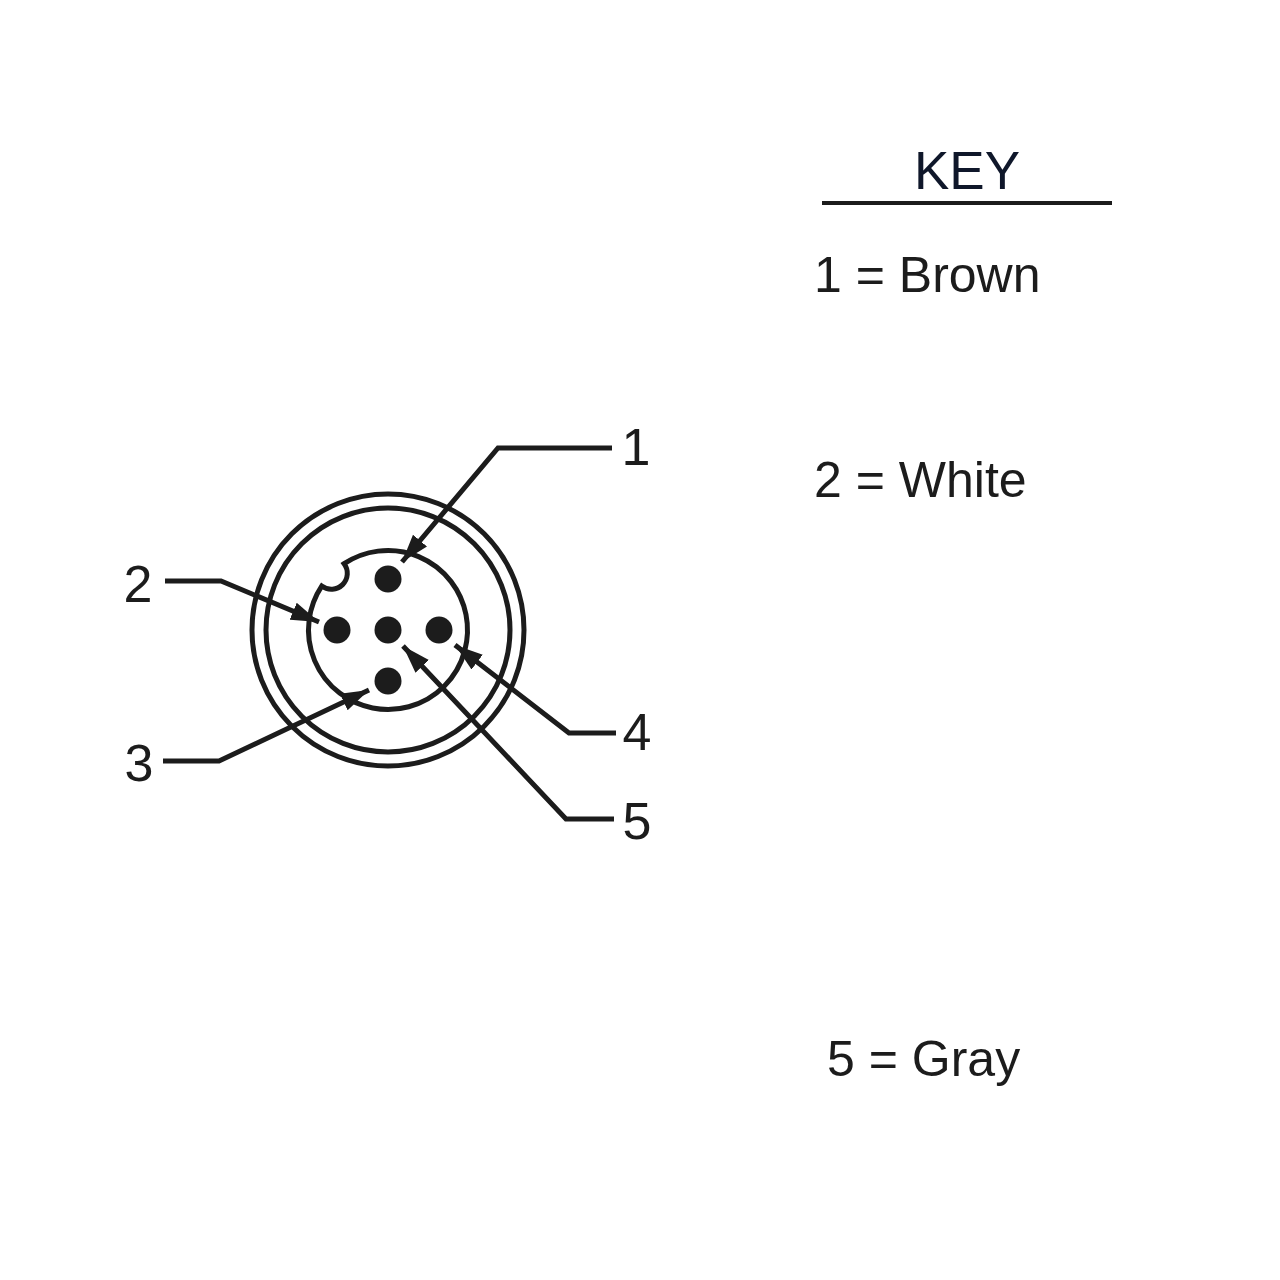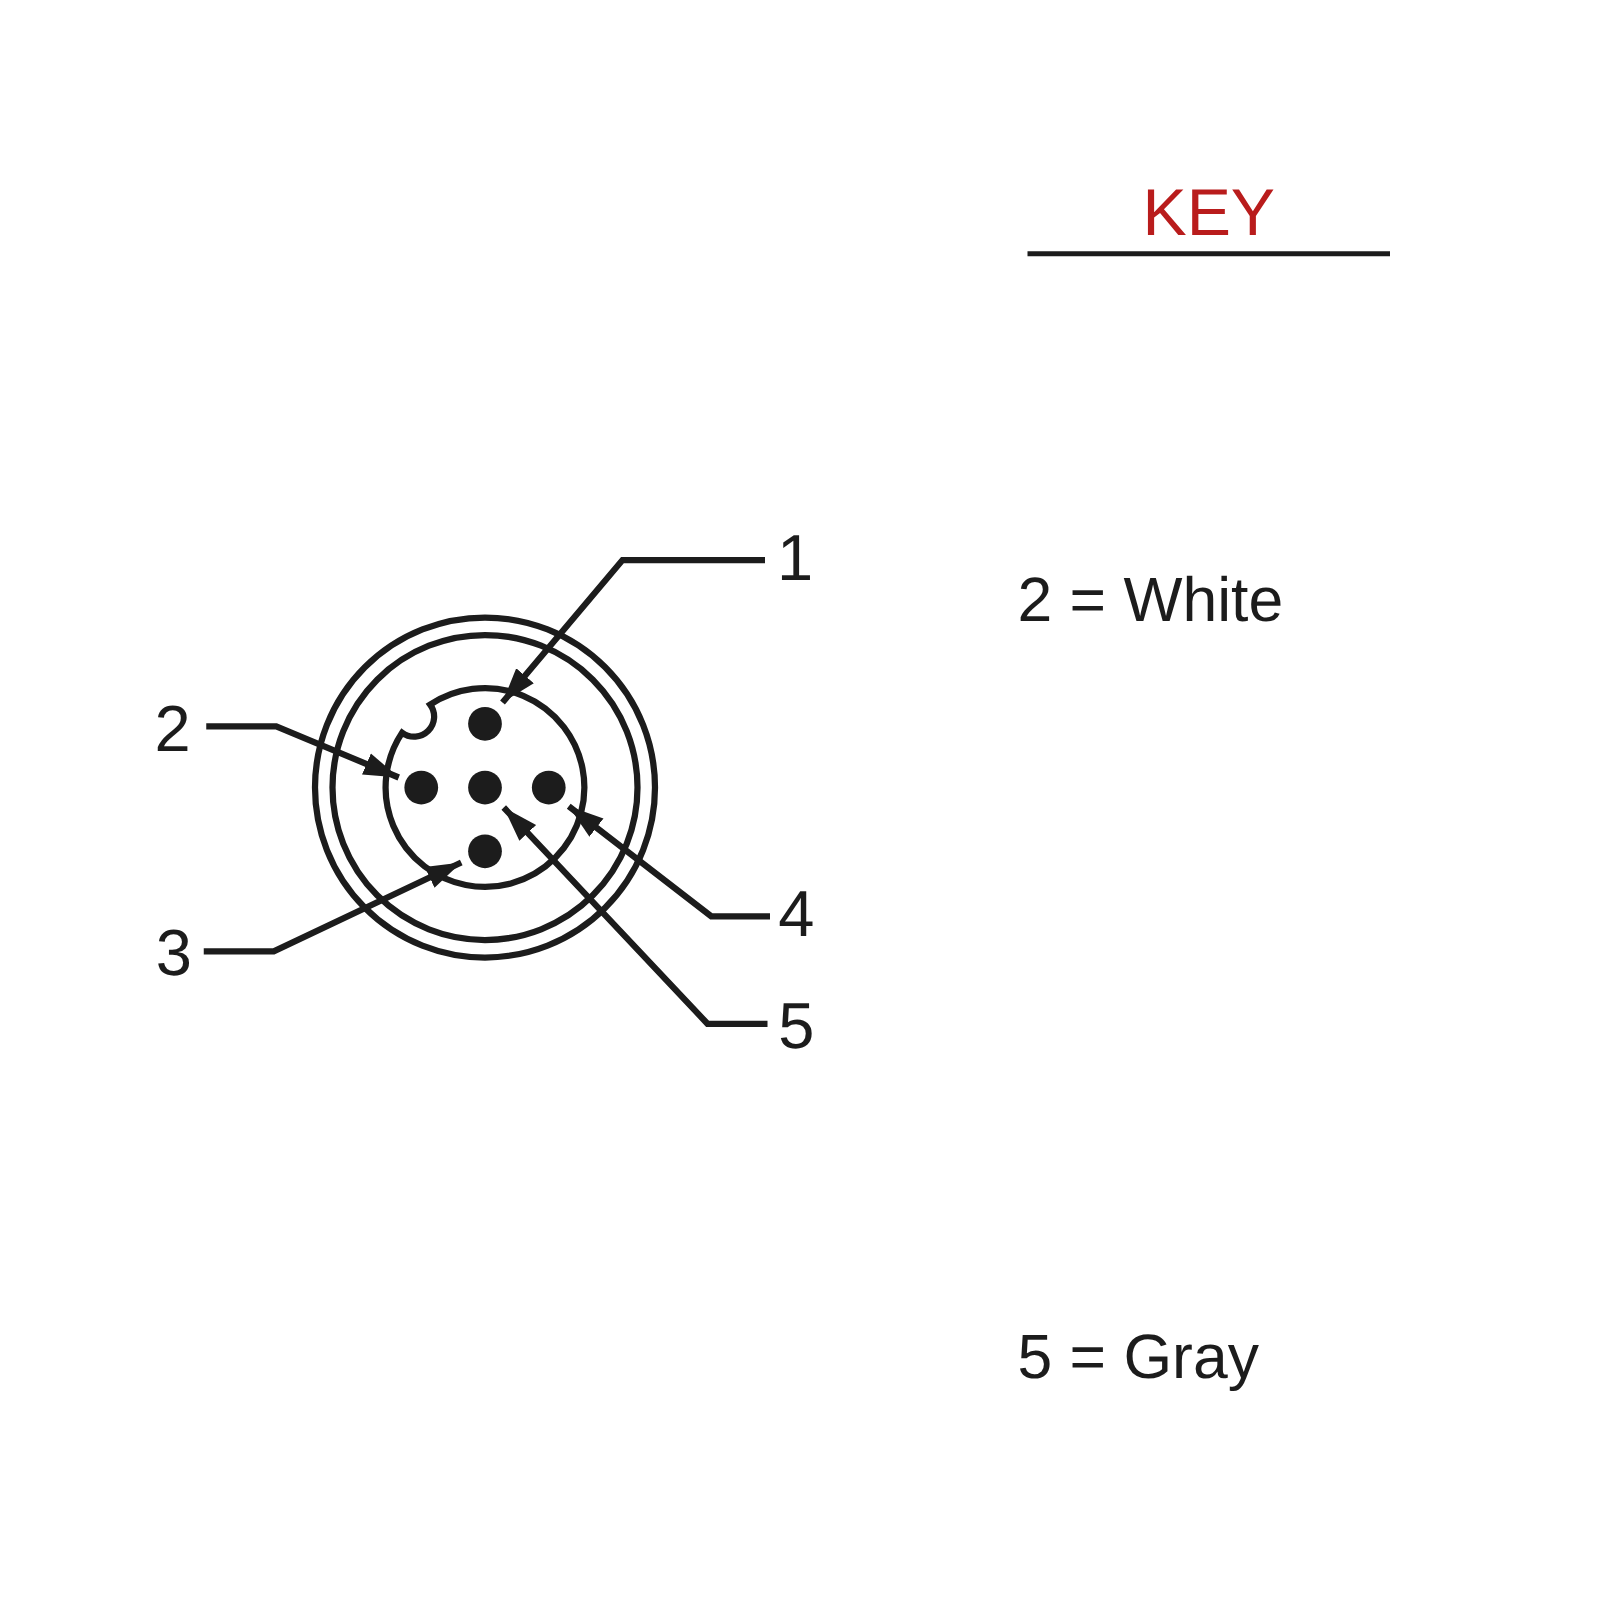--- a/index.html
+++ b/index.html
@@ -26,21 +26,21 @@
     white-space: nowrap;
   }
   .key-title {
     position: absolute;
     left: 822px;
     top: 144px;
     width: 290px;
     text-align: center;
     font-size: 53px;
     line-height: 53px;
-    color: #b91c1c;
+    color: #0f172a;
   }
   .key-underline {
     position: absolute;
     left: 822px;
     top: 201px;
     width: 290px;
     height: 4px;
     background: #1c1c1c;
   }
   .key-entry {
@@ -84,16 +84,17 @@
 
   <div class="pin-num" style="left:636px; top:421px;">1</div>
   <div class="pin-num" style="left:138px; top:558px;">2</div>
   <div class="pin-num" style="left:139px; top:737px;">3</div>
   <div class="pin-num" style="left:637px; top:706px;">4</div>
   <div class="pin-num" style="left:637px; top:795px;">5</div>
 
   <div class="key-title">KEY</div>
   <div class="key-underline"></div>
 
+  <div class="key-entry" style="top:250px;">1 = Brown</div>
   <div class="key-entry" style="top:455px;">2 = White</div>
-  <div class="key-entry" style="top:1060px;">5 = Gray</div>
+  <div class="key-entry" style="top:1034px;margin-left:13px;">5 = Gray</div>
 
 </div>
 
 </body></html>

